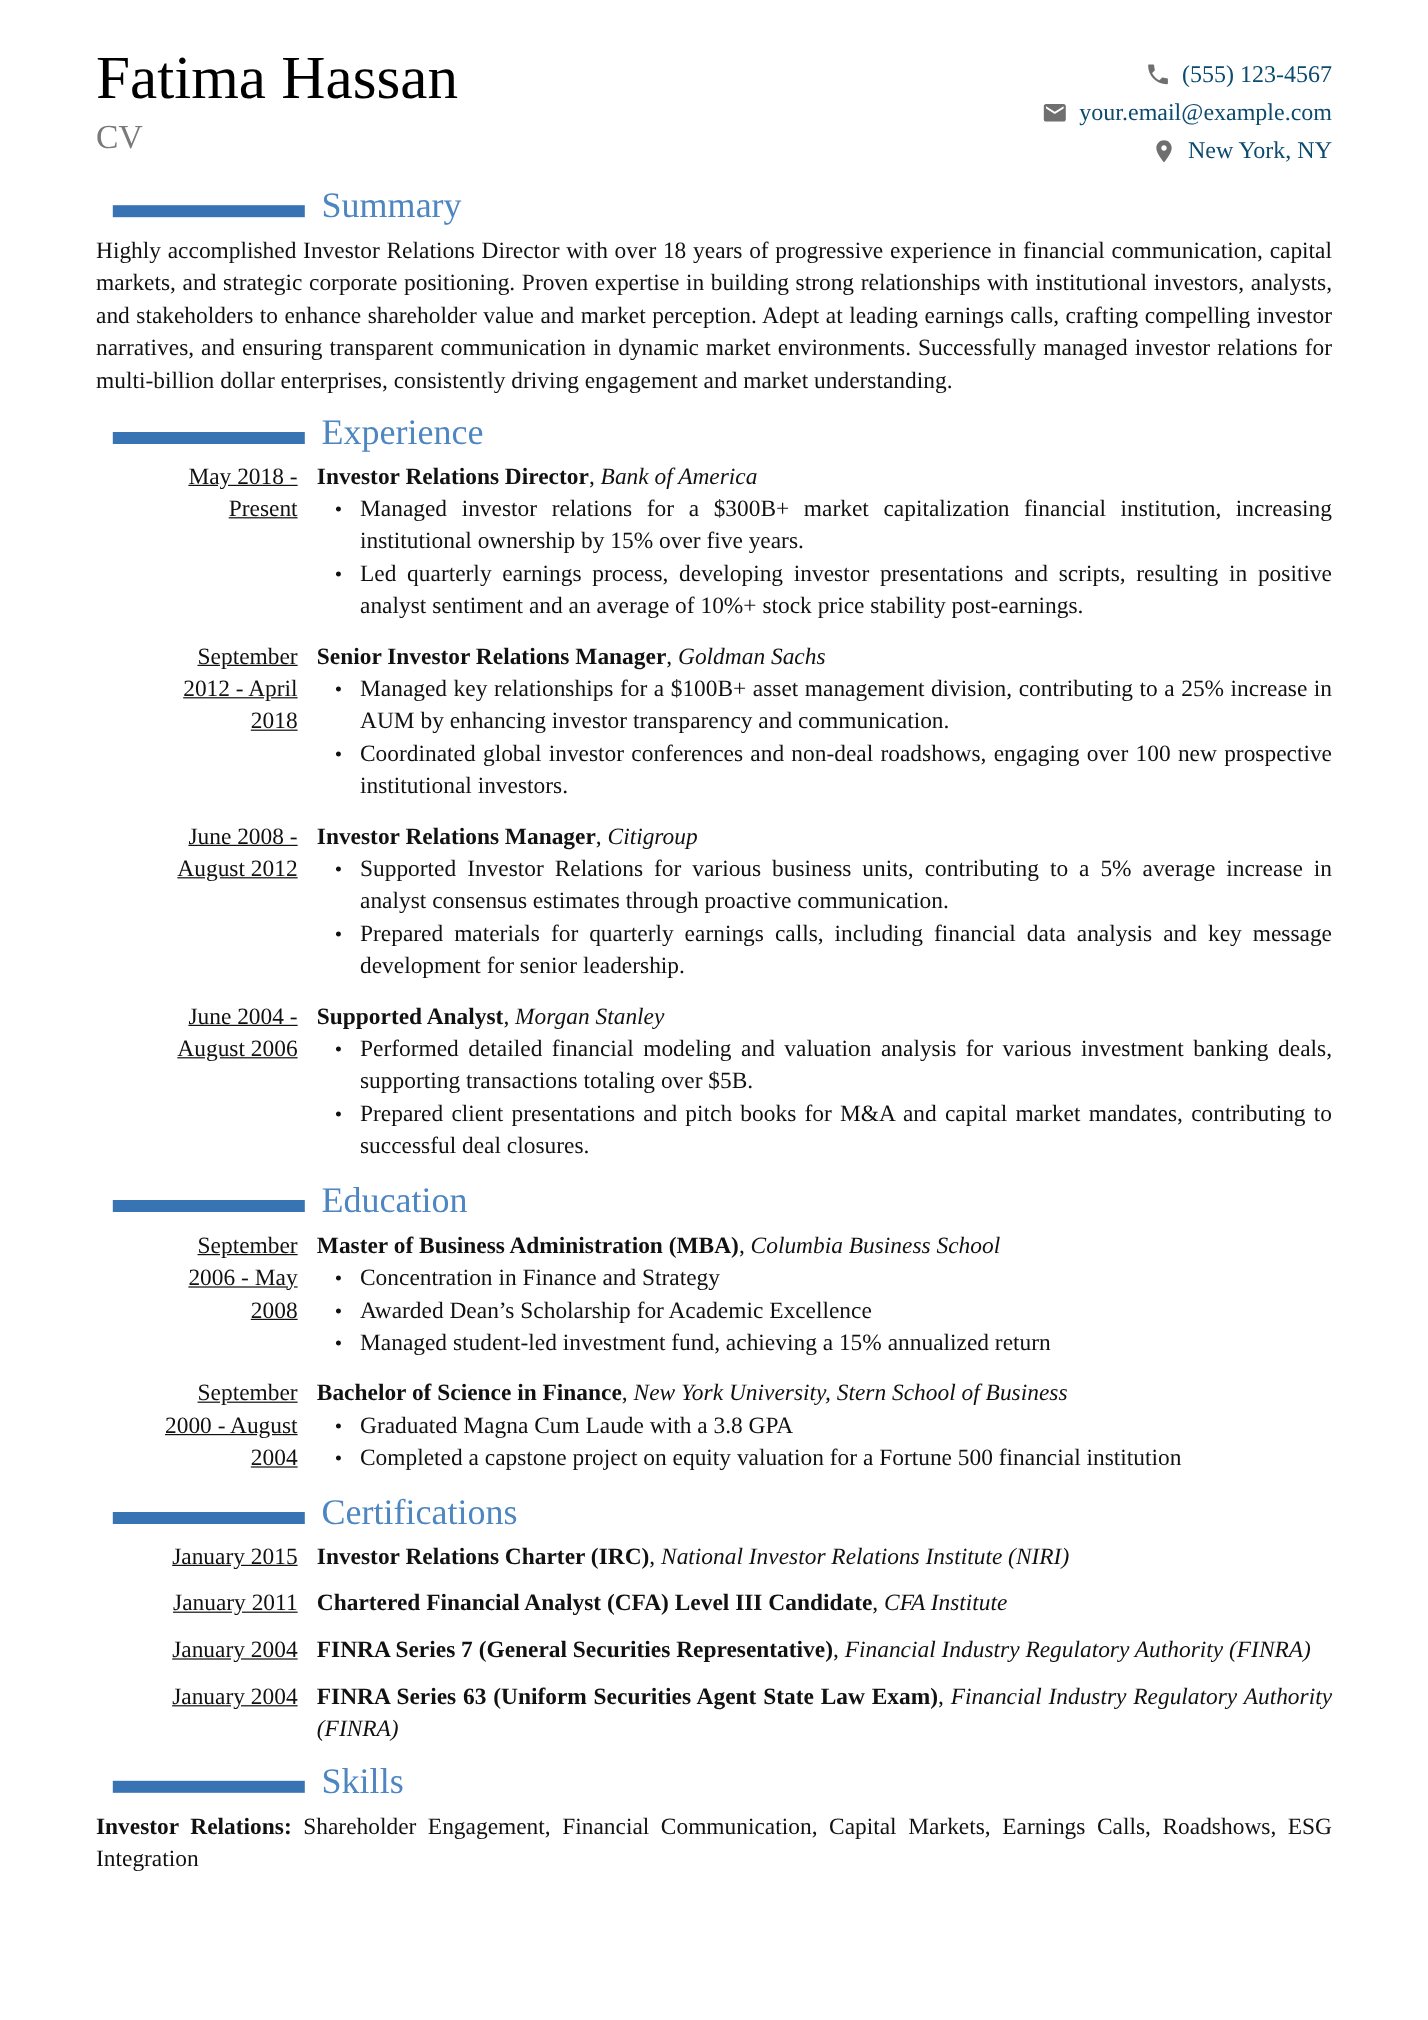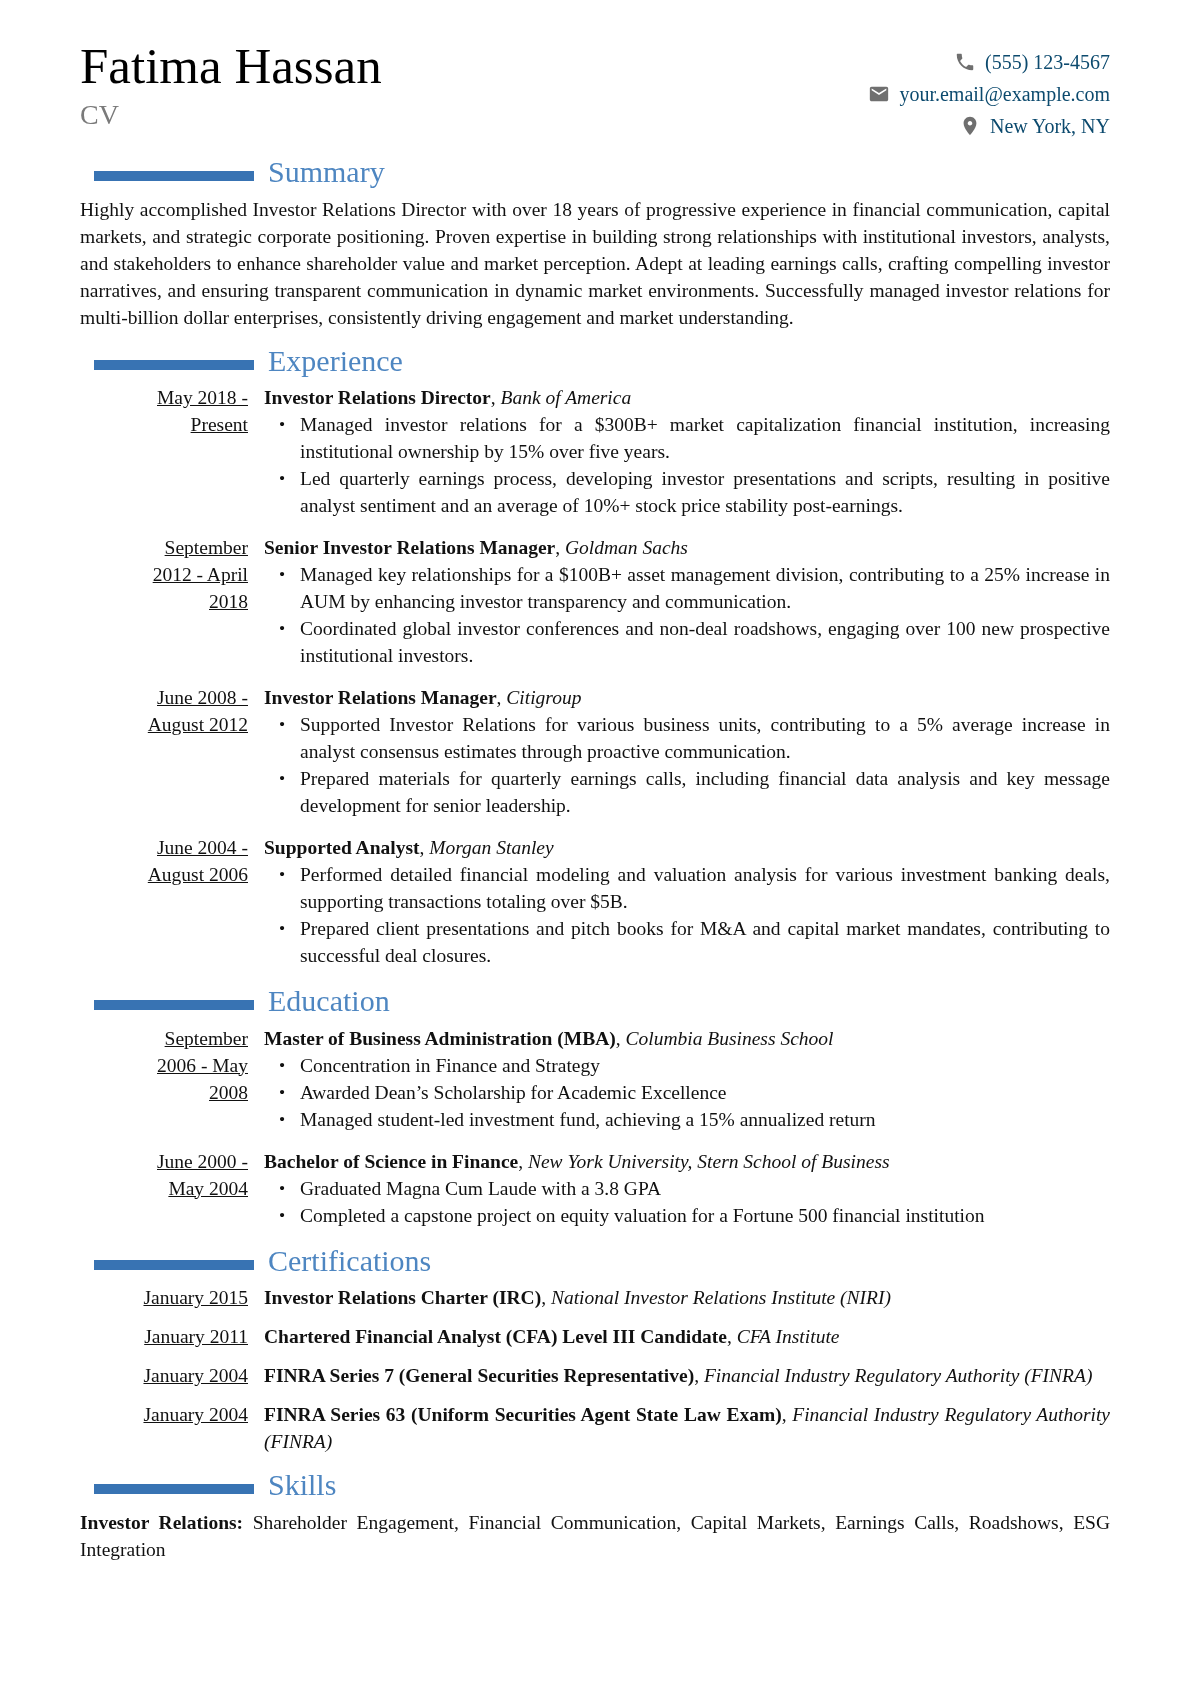--- a/index.html
+++ b/index.html
@@ -151,21 +151,21 @@
       <div class="entry-title"><b>Master of Business Administration (MBA)</b><span>, </span><i>Columbia Business School</i></div>
       <ul>
           <li>Concentration in Finance and Strategy</li>
           <li>Awarded Dean’s Scholarship for Academic Excellence</li>
           <li>Managed student-led investment fund, achieving a 15% annualized return</li>
         </ul>
     </div>
   </div>
 
   <div class="entry">
-    <div class="dates"><span class="dates-inner">June 2000 - May 2004</span></div>
+    <div class="dates"><span class="dates-inner">September 2000 - August 2004</span></div>
     <div class="content">
       <div class="entry-title"><b>Bachelor of Science in Finance</b><span>, </span><i>New York University, Stern School of Business</i></div>
       <ul>
           <li>Graduated Magna Cum Laude with a 3.8 GPA</li>
           <li>Completed a capstone project on equity valuation for a Fortune 500 financial institution</li>
         </ul>
     </div>
   </div>
 
   <div class="sec-head">

